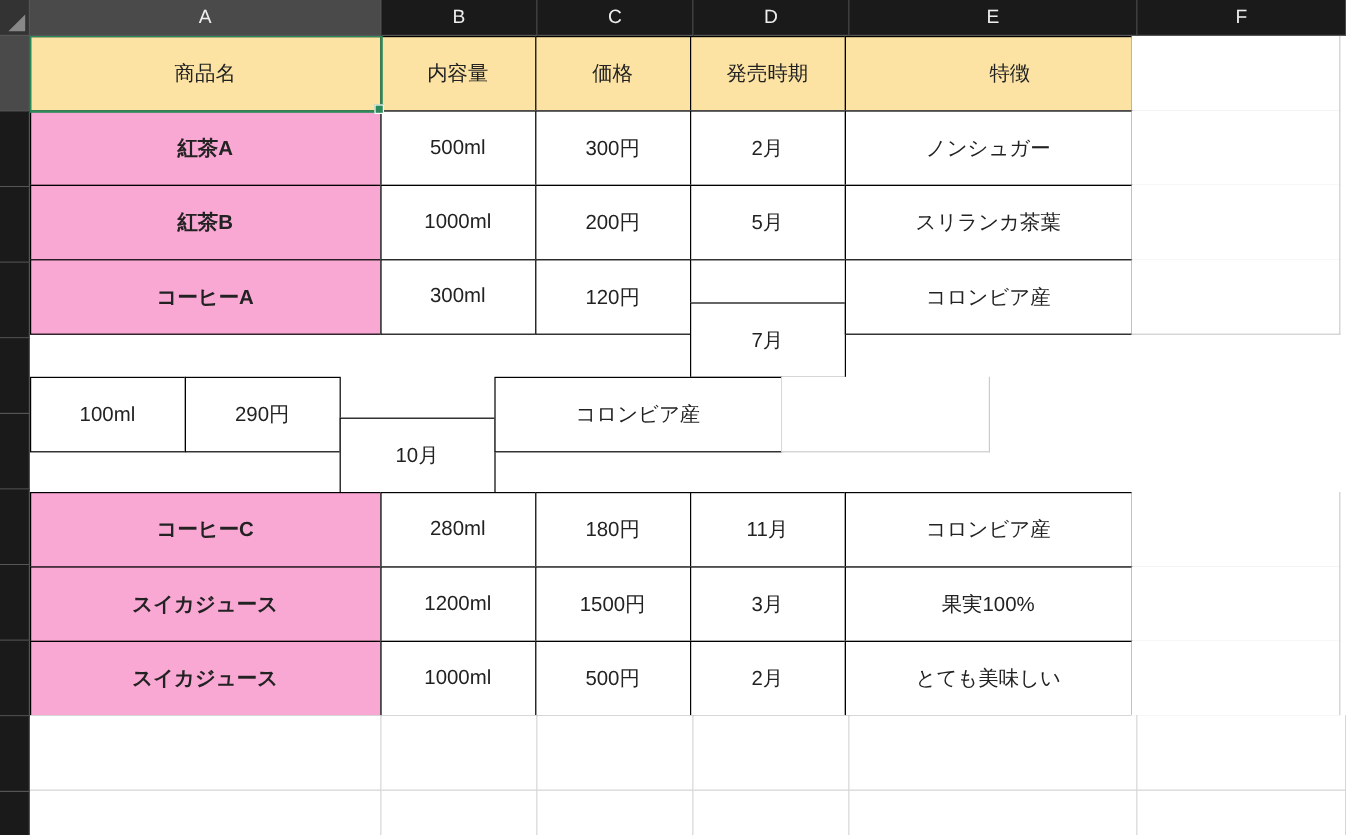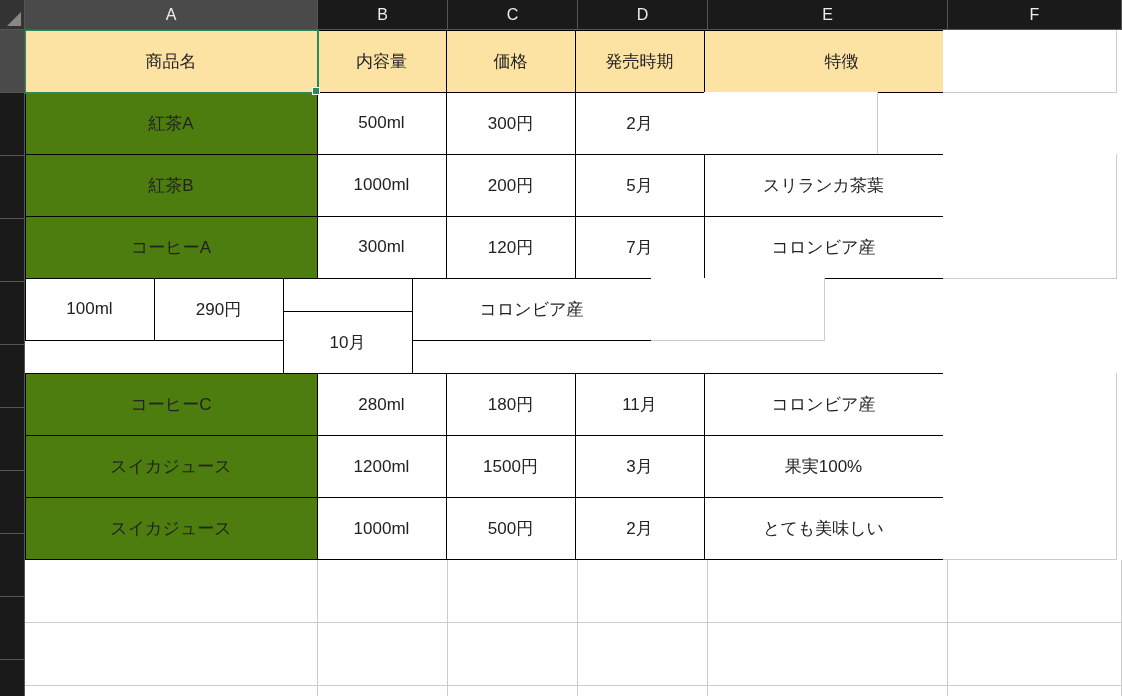--- a/index.html
+++ b/index.html
@@ -90,21 +90,21 @@
       text-align: center;
       font-size: 17px;
       color: #222;
       display: flex;
       align-items: center;
       justify-content: center;
       position: relative;
     }
     .tbl .cell { border: 1px solid #000; margin: -0.5px; }
     .hdr { background: #fce3a3; font-weight: 400; }
-    .colhdr { background: #4d7c0f; }
+    .colhdr { background: #f9a8d4; font-weight: bold; }
     .selected {
       outline: 2px solid #2a8a5a;
       outline-offset: -1px;
       z-index: 1;
     }
     .selected::after {
       content: "";
       position: absolute;
       right: -3px;
       bottom: -3px;
@@ -147,35 +147,36 @@
         <div class="cell hdr" style="width: 130px; height: 63px;">価格</div>
         <div class="cell hdr" style="width: 130px; height: 63px;">発売時期</div>
         <div class="cell hdr" style="width: 240px; height: 63px; padding-left: 36px;">特徴</div>
         <div class="cell" style="width: 174px; height: 63px; border-top: none; border-right: 1px solid rgb(204, 204, 204); border-bottom: 1px solid rgb(204, 204, 204); border-left: none; border-image: initial;"></div>
       </div>
       <div class="row tbl">
         <div class="cell colhdr" style="width: 293px; height: 63px;">紅茶A</div>
         <div class="cell" style="width: 130px; height: 63px;">500ml</div>
         <div class="cell" style="width: 130px; height: 63px;">300円</div>
         <div class="cell" style="width: 130px; height: 63px;">2月</div>
+        <div class="cell" style="width: 240px; height: 63px;">ノンシュガー</div>
         <div class="cell" style="width: 174px; height: 63px; border-top: none; border-right: 1px solid rgb(204, 204, 204); border-bottom: 1px solid rgb(204, 204, 204); border-left: none; border-image: initial;"></div>
       </div>
       <div class="row tbl">
         <div class="cell colhdr" style="width: 293px; height: 63px;">紅茶B</div>
         <div class="cell" style="width: 130px; height: 63px;">1000ml</div>
         <div class="cell" style="width: 130px; height: 63px;">200円</div>
         <div class="cell" style="width: 130px; height: 63px;">5月</div>
         <div class="cell" style="width: 240px; height: 63px;">スリランカ茶葉</div>
         <div class="cell" style="width: 174px; height: 63px; border-top: none; border-right: 1px solid rgb(204, 204, 204); border-bottom: 1px solid rgb(204, 204, 204); border-left: none; border-image: initial;"></div>
       </div>
       <div class="row tbl">
         <div class="cell colhdr" style="width: 293px; height: 63px;">コーヒーA</div>
         <div class="cell" style="width: 130px; height: 63px;">300ml</div>
         <div class="cell" style="width: 130px; height: 63px;">120円</div>
-        <div class="cell" style="width: 130px; height: 63px;">7月</div>
+        <div class="cell" style="width: 130px; height: 63px; margin-top: 36px;">7月</div>
         <div class="cell" style="width: 240px; height: 63px;">コロンビア産</div>
         <div class="cell" style="width: 174px; height: 63px; border-top: none; border-right: 1px solid rgb(204, 204, 204); border-bottom: 1px solid rgb(204, 204, 204); border-left: none; border-image: initial;"></div>
       </div>
       <div class="row tbl">
         <div class="cell" style="width: 130px; height: 63px;">100ml</div>
         <div class="cell" style="width: 130px; height: 63px;">290円</div>
         <div class="cell" style="width: 130px; height: 63px; margin-top: 33px;">10月</div>
         <div class="cell" style="width: 240px; height: 63px;">コロンビア産</div>
         <div class="cell" style="width: 174px; height: 63px; border-top: none; border-right: 1px solid rgb(204, 204, 204); border-bottom: 1px solid rgb(204, 204, 204); border-left: none; border-image: initial;"></div>
       </div>

